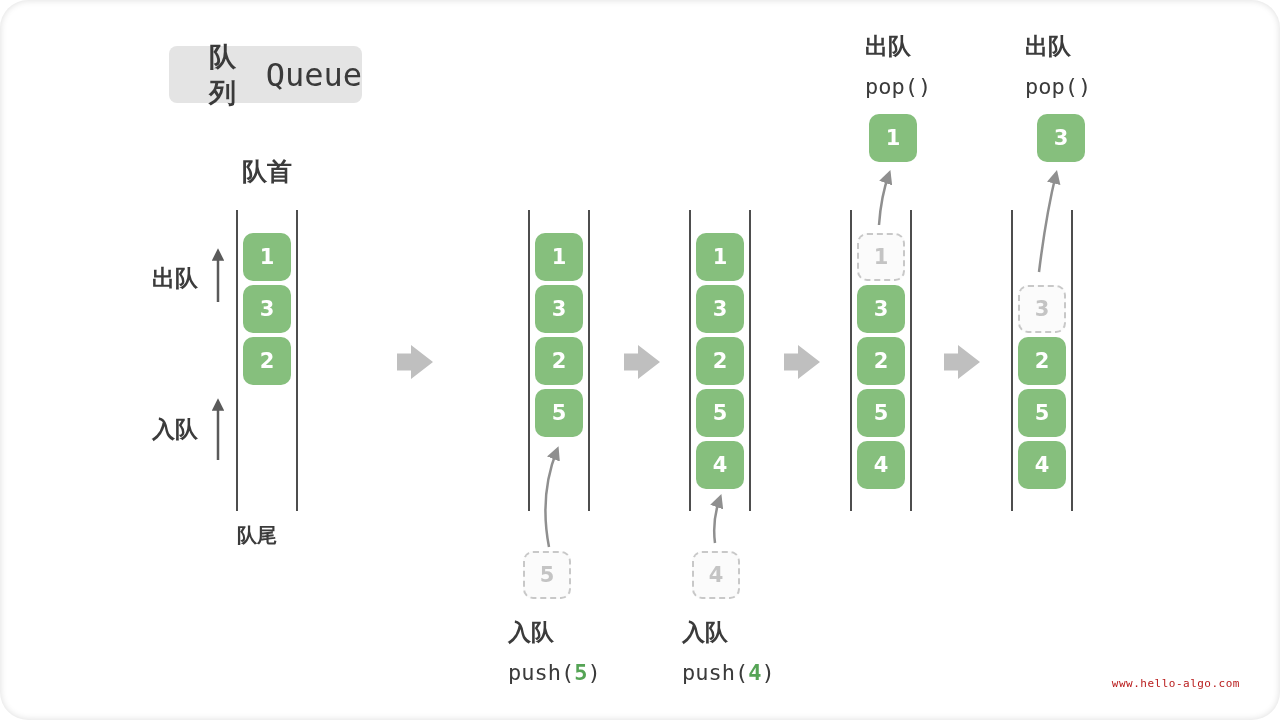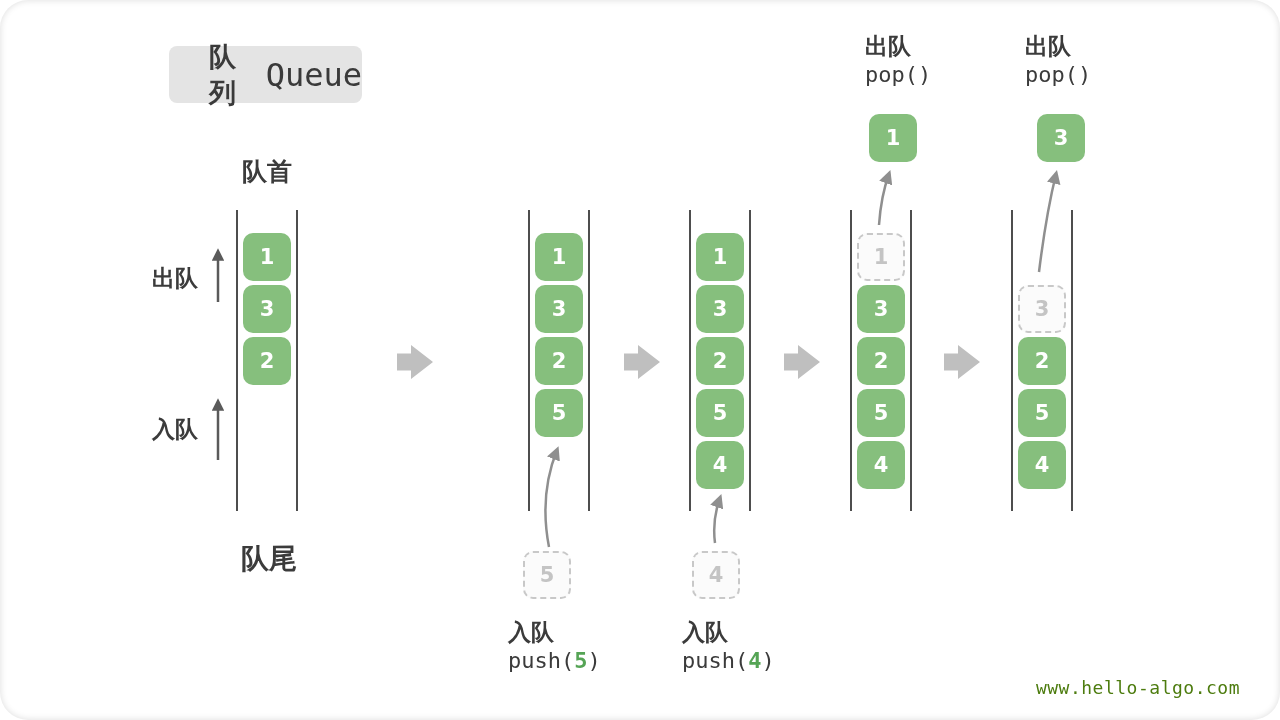--- a/index.html
+++ b/index.html
@@ -15,21 +15,21 @@
     position:absolute; left:169px; top:46px; width:193px; height:57px;
     background:#E4E4E4; border-radius:8px;
     display:flex; align-items:center; justify-content:center; gap:12px;
   }
   .title-zh { font-size:27px; font-weight:bold; color:#3A3A3A;margin-left:40px; }
   .title-en { font-family:"DejaVu Sans Mono","Liberation Mono",monospace; font-size:32px; color:#3A3A3A; }
 
   
   .lbl { position:absolute; color:#3B3B3B; font-weight:bold; }
   .lbl-front { left:237px; top:155px; width:60px; text-align:center; font-size:25px; }
-  .lbl-rear  { left:237px; top:540px; width:60px; text-align:right; font-size:28px; }
+  .lbl-rear  { left:237px; top:522px; width:60px; text-align:left; font-size:20px; }
   .lbl-deq   { left:152px; top:263px; font-size:23px; }
   .lbl-enq   { left:152px; top:414px; font-size:23px; }
 
   
   .queue {
     position:absolute; top:210px; width:62px; height:301px;
     border-left:2px solid #4E4E4E; border-right:2px solid #4E4E4E;
   }
   .q1{left:236px} .q2{left:528px} .q3{left:689px} .q4{left:850px} .q5{left:1011px}
 
@@ -50,34 +50,34 @@
   .res2 { left:1037px; top:114px; }
 
   
   .ghost-standalone { position:absolute; }
   .g5 { left:523px; top:551px; }
   .g4 { left:692px; top:551px; }
 
   
   .op { position:absolute; }
   .op-zh { font-size:23px; font-weight:bold; color:#3B3B3B; }
-  .op-code { font-family:"DejaVu Sans Mono","Liberation Mono",monospace; font-size:22px; color:#3B3B3B; margin-top:0; }
+  .op-code { font-family:"DejaVu Sans Mono","Liberation Mono",monospace; font-size:22px; color:#3B3B3B; margin-top:12px; }
   .op-code .arg { color:#55A455; font-weight:bold; }
   .op-push5 { left:508px; top:617px; }
   .op-push4 { left:682px; top:617px; }
   .op-pop1  { left:865px; top:31px; }
   .op-pop3  { left:1025px; top:31px; }
 
   
   .overlay { position:absolute; left:0; top:0; width:1280px; height:720px; pointer-events:none; }
 
   .watermark {
     position:absolute; right:40px; top:677px;
     font-family:"DejaVu Sans Mono","Liberation Mono",monospace;
-    font-size:18px; color:#4d7c0f; letter-spacing:0.5px;
+    font-size:11px; color:#b91c1c; letter-spacing:0.5px;
   }
 </style>
 </head>
 <body>
 
 <div class="page">
 
   <div class="title-box">
     <span class="title-zh">队列</span>
     <span class="title-en">Queue</span>

